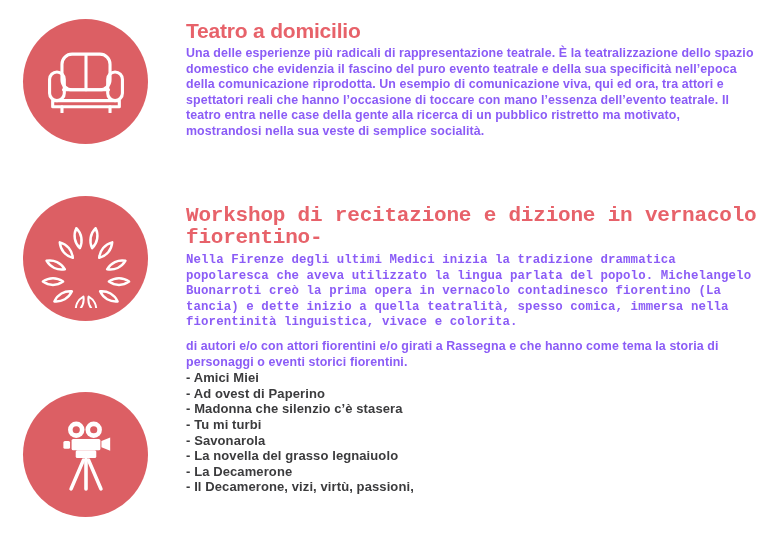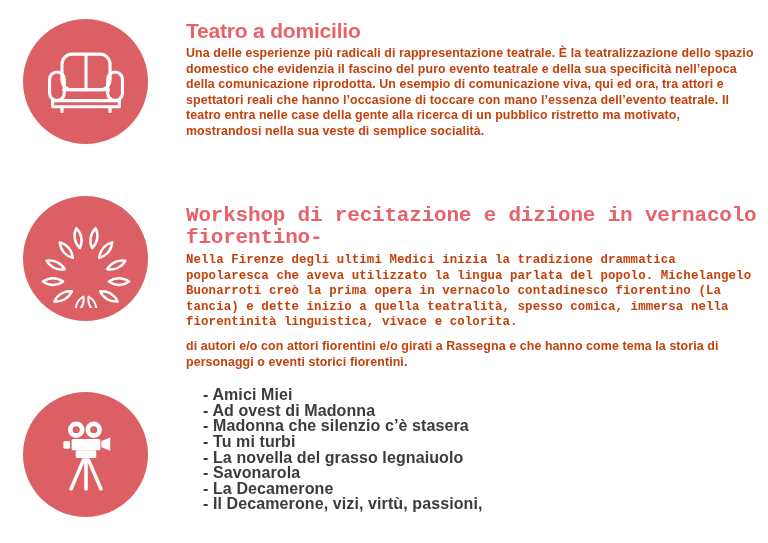--- a/index.html
+++ b/index.html
@@ -40,28 +40,28 @@
     line-height: 22px;
     font-weight: 700;
     color: #e7626a;
     letter-spacing: -0.2px;
   }
   .section-body {
     margin: 0;
     font-size: 12.4px;
     line-height: 15.6px;
     font-weight: 700;
-    color: #c2410c;
+    color: #8b5cf6;
     letter-spacing: 0.1px;
   }
   .film-list {
     list-style: none;
-    margin: 17px;
+    margin: 0;
     padding: 0;
-    font-size: 16px;
+    font-size: 13px;
     line-height: 15.6px;
     font-weight: 700;
     color: #3b3b3d;
     letter-spacing: 0.1px;
   }
   .icon-svg { display: block; }
 </style>
 </head>
 <body>
 
@@ -125,23 +125,23 @@
         <line x1="45" y1="76" x2="21" y2="132"></line>
         <line x1="55" y1="76" x2="79" y2="132"></line>
       </g>
     </svg>
   </div>
 
   <div class="content" id="content-3">
     <p class="section-body">di autori e/o con attori fiorentini e/o girati a Rassegna e che hanno come tema la storia di personaggi o eventi storici fiorentini.</p>
     <ul class="film-list">
       <li>- Amici Miei</li>
-      <li>- Ad ovest di Madonna</li>
+      <li>- Ad ovest di Paperino</li>
       <li>- Madonna che silenzio c’è stasera</li>
       <li>- Tu mi turbi</li>
+      <li>- Savonarola</li>
       <li>- La novella del grasso legnaiuolo</li>
-      <li>- Savonarola</li>
       <li>- La Decamerone</li>
       <li>- Il Decamerone, vizi, virtù, passioni,</li>
     </ul>
   </div>
 
 </div>
 
 </body></html>

